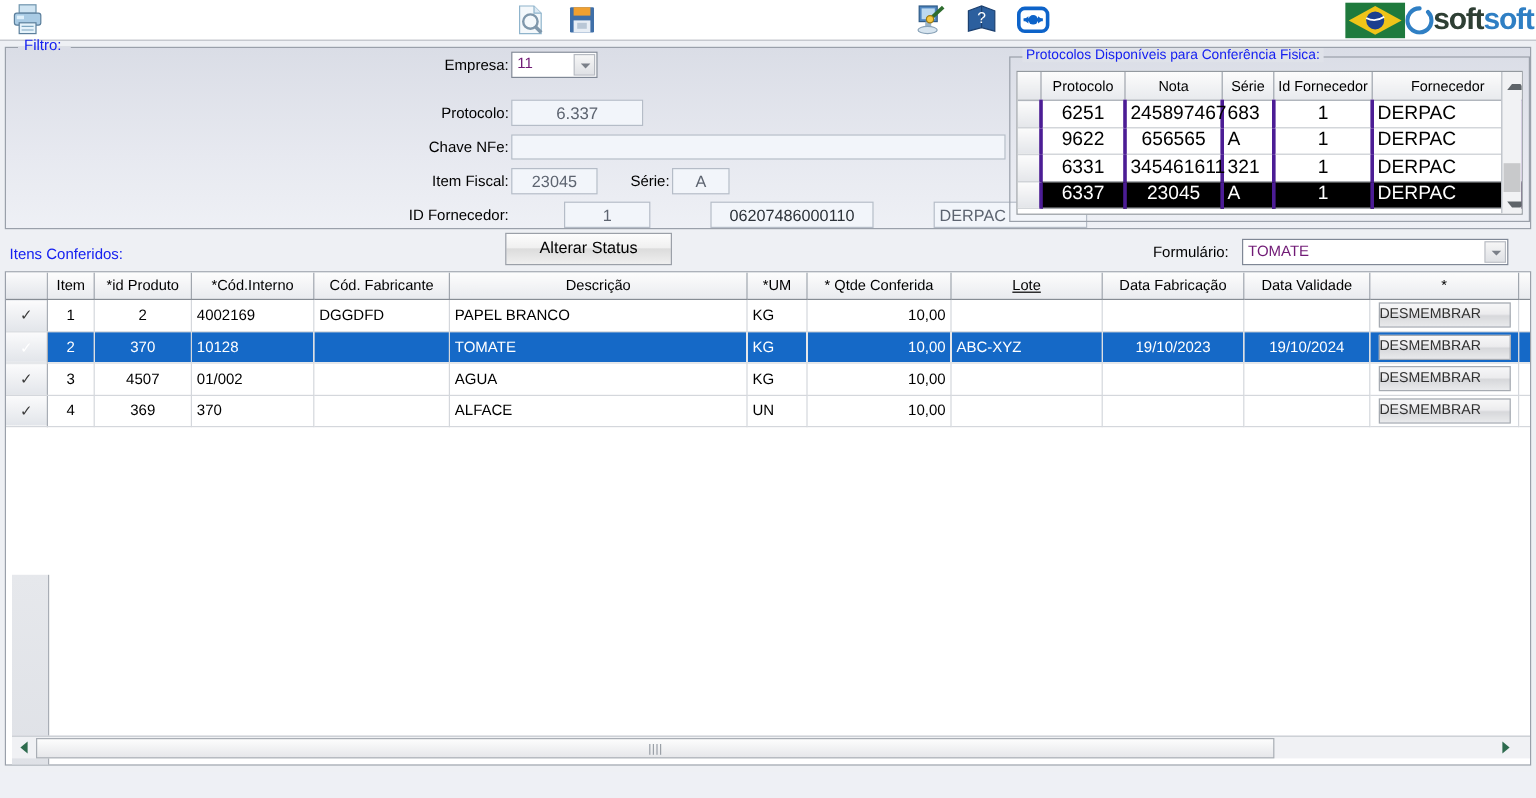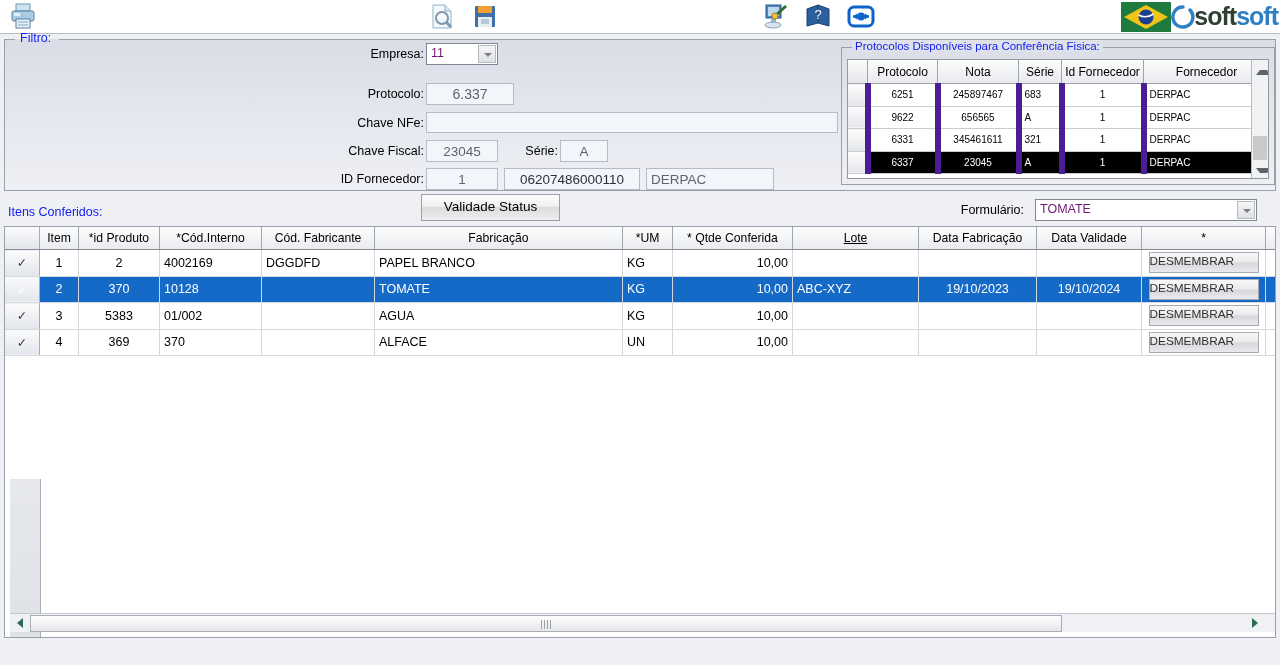--- a/index.html
+++ b/index.html
@@ -87,21 +87,21 @@
     border: 1px solid #93999f; background: #fff; overflow: hidden;
   }
   table.ptbl { border-collapse: collapse; width: 404px; table-layout: fixed; }
   table.ptbl th {
     height: 21px; font-weight: normal; font-size: 12px;
     background: linear-gradient(to bottom,#fcfcfc,#e8eaee);
     border-right: 1px solid #9fa5ad; border-bottom: 1px solid #9fa5ad;
     color: #000;
   }
   table.ptbl td {
-    height: 21.5px; font-size: 10px; border-right: 6px solid #4c1d95;
+    height: 21.5px; font-size: 16px; border-right: 3px solid #4c1d95;
     border-bottom: 1px solid #c9ccd2; padding: 0 3px; background: #fff; margin-top: 28px;
   }
   table.ptbl tr.sel td { background: #000; color: #fff; }
   table.ptbl tr.sel td.handle { background:#1c1c1c; }
   .pc-handle { width: 17px; background: linear-gradient(to bottom,#fcfcfc,#e4e6ea) !important; }
   .ta-c { text-align: center; }
   .ta-l { text-align: left; }
   .pscroll {
     position: absolute; right: 0; top: 0; width: 16px; height: 118px;
     background: #f1f2f4; border-left: 1px solid #b7bcc3;
@@ -284,36 +284,36 @@
     <div class="form-row" style="left:349px; top:3px;">
       <span class="lbl" style="width:70px;">Empresa:</span>
       <div class="combo" style="width:72px; margin-left:2px;">
         <span class="val">11</span>
         <span class="arrow"></span>
       </div>
     </div>
 
     <div class="form-row" style="left:349px; top:43px;">
       <span class="lbl" style="width:70px;">Protocolo:</span>
-      <div class="tf num" style="width:88px; margin-left:2px; height:22px; line-height:21px; font-size:14px;">6.337</div>
+      <div class="tf num" style="width:110px; margin-left:2px; height:22px; line-height:21px; font-size:14px;">6.337</div>
     </div>
 
     <div class="form-row" style="left:326px; top:72px;">
       <span class="lbl" style="width:93px;">Chave NFe:</span>
       <div class="tf" style="width:412px; margin-left:2px; height:21px;"></div>
     </div>
 
     <div class="form-row" style="left:326px; top:100px;">
-      <span class="lbl" style="width:93px;">Chave Fiscal:</span>
+      <span class="lbl" style="width:93px;">Item Fiscal:</span>
       <div class="tf num" style="width:72px; margin-left:2px; height:22px; line-height:21px; font-size:13.5px;">23045</div>
       <span class="lbl" style="width:50px; margin-left:10px;">Série:</span>
       <div class="tf num" style="width:48px; margin-left:2px; height:22px; line-height:21px; font-size:13.5px;">A</div>
     </div>
 
-    <div class="form-row" style="left:303px; top:128px;">
+    <div class="form-row" style="left:303px; top:128px;gap:44px;">
       <span class="lbl" style="width:116px;">ID Fornecedor:</span>
       <div class="tf num" style="width:72px; margin-left:2px; height:22px; line-height:21px; font-size:13.5px;">1</div>
       <div class="tf num" style="width:136px; margin-left:6px; height:22px; line-height:21px; font-size:13.5px; color:#2c3239;">06207486000110</div>
       <div class="tf" style="width:128px; margin-left:6px; height:22px; line-height:21px; font-size:13.5px;">DERPAC</div>
     </div>
 
     <div class="proto-box" style="left:836px; top:7px;">
       <div class="proto-legend">Protocolos Disponíveis para Conferência Fisica:</div>
       <div class="proto-inner">
         <table class="ptbl">
@@ -365,38 +365,38 @@
         <div class="pscroll">
           <div class="ar up"></div>
           <div class="thumb"></div>
           <div class="ar dn"></div>
         </div>
       </div>
     </div>
   </div>
 
   <div class="items-label">Itens Conferidos:</div>
-  <div class="btn-alterar">Validade Status</div>
+  <div class="btn-alterar">Alterar Status</div>
   <div class="form-sel-label">Formulário:</div>
   <div class="combo combo-form">
     <span class="val">TOMATE</span>
     <span class="arrow"></span>
   </div>
 
   <div class="grid-wrap">
     <div class="filler-left"></div>
     <table class="gtbl">
       <thead>
         <tr>
           <th class="g-handle"></th>
           <th style="width:34px;">Item</th>
           <th style="width:76px;">*id Produto</th>
           <th style="width:97px;">*Cód.Interno</th>
           <th style="width:108px;">Cód. Fabricante</th>
-          <th style="width:243px;">Fabricação</th>
+          <th style="width:243px;">Descrição</th>
           <th style="width:45px;">*UM</th>
           <th style="width:115px;">* Qtde Conferida</th>
           <th style="width:121px;text-decoration:underline;">Lote</th>
           <th style="width:113px;">Data Fabricação</th>
           <th style="width:100px;">Data Validade</th>
           <th style="width:119px;">*</th>
           <th style="width:30px;"></th>
         </tr>
       </thead>
       <tbody>
@@ -433,21 +433,21 @@
           <td class="c">19/10/2024</td>
           <td class="btncell">
             <span class="btn-desm">DESMEMBRAR</span>
           </td>
           <td></td>
         </tr>
 
         <tr>
           <td class="g-handle">✓</td>
           <td class="c">3</td>
-          <td class="c">5383</td>
+          <td class="c">4507</td>
           <td>01/002</td>
           <td></td>
           <td>AGUA</td>
           <td>KG</td>
           <td class="r">10,00</td>
           <td></td>
           <td class="c"></td>
           <td class="c"></td>
           <td class="btncell">
             <span class="btn-desm">DESMEMBRAR</span>

